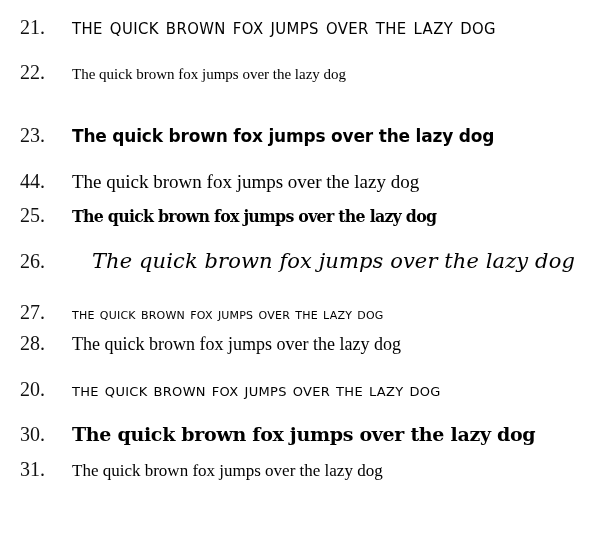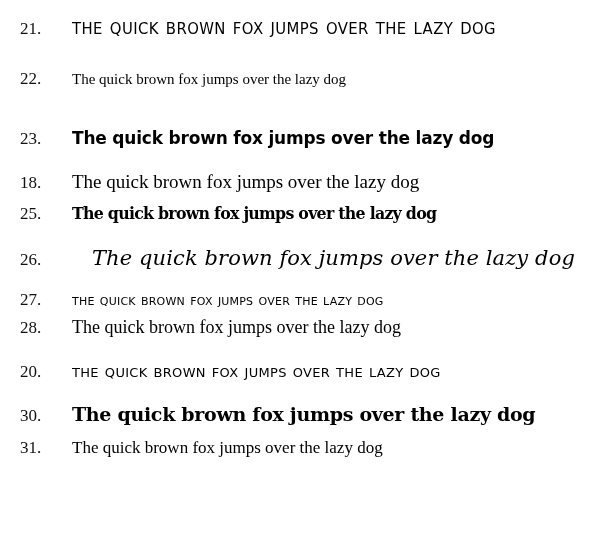--- a/index.html
+++ b/index.html
@@ -24,21 +24,21 @@
   .row {
     display: flex;
     align-items: baseline;
     width: 100%;
     box-sizing: border-box;
   }
   .num {
     width: 62px;
     flex: 0 0 62px;
     font-family: "Liberation Serif", serif;
-    font-size: 17px;
+    font-size: 20px;
     color: #111111;
     padding-left: 10px;
     box-sizing: border-box;
     white-space: nowrap;
   }
   .sample {
     flex: 1 1 auto;
     white-space: nowrap;
     color: #000000;
     line-height: 1.1;
@@ -125,46 +125,46 @@
 </head>
 <body>
 
 <div class="sheet">
 
   <div class="row r21" style="margin-top:8px;">
     <div class="num">21.</div>
     <div class="sample">The quick brown fox jumps over the lazy dog</div>
   </div>
 
-  <div class="row r22" style="margin-top:30px;">
+  <div class="row r22" style="margin-top:22px;">
     <div class="num">22.</div>
     <div class="sample">The quick brown fox jumps over the lazy dog</div>
   </div>
 
   <div class="row r23" style="margin-top:40px;">
     <div class="num">23.</div>
     <div class="sample">The quick brown fox jumps over the lazy dog</div>
   </div>
 
   <div class="row r24" style="margin-top:23px;">
-    <div class="num">18.</div>
+    <div class="num">44.</div>
     <div class="sample">The quick brown fox jumps over the lazy dog</div>
   </div>
 
   <div class="row r25" style="margin-top:11px;">
     <div class="num">25.</div>
     <div class="sample">The quick brown fox jumps over the lazy dog</div>
   </div>
 
   <div class="row r26" style="margin-top:23px;gap:20px;">
     <div class="num">26.</div>
     <div class="sample">The quick brown fox jumps over the lazy dog</div>
   </div>
 
-  <div class="row r27" style="margin-top:20px;align-items:center;">
+  <div class="row r27" style="margin-top:28px;">
     <div class="num">27.</div>
     <div class="sample">The quick brown fox jumps over the lazy dog</div>
   </div>
 
   <div class="row r28" style="margin-top:8px;">
     <div class="num">28.</div>
     <div class="sample">The quick brown fox jumps over the lazy dog</div>
   </div>
 
   <div class="row r29" style="margin-top:23px;">

